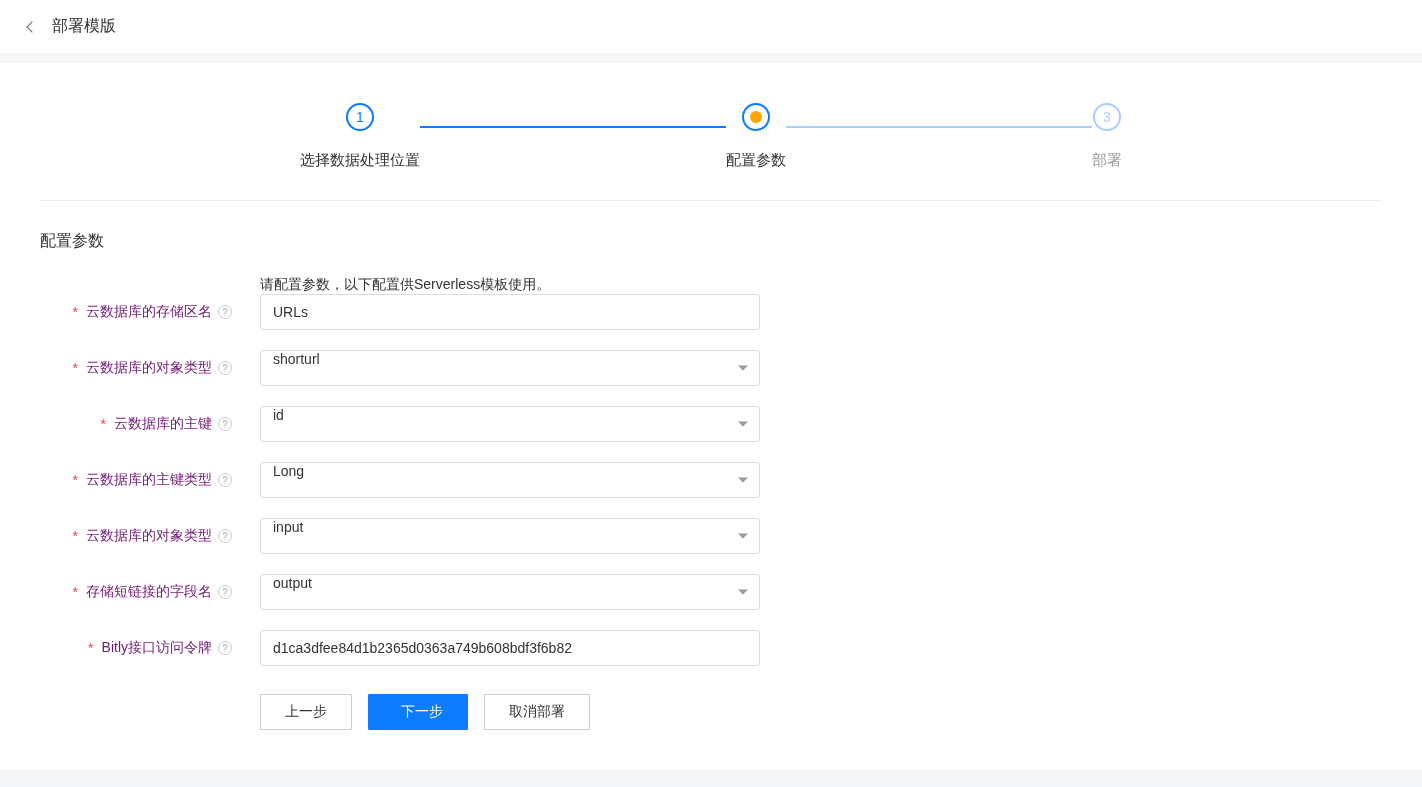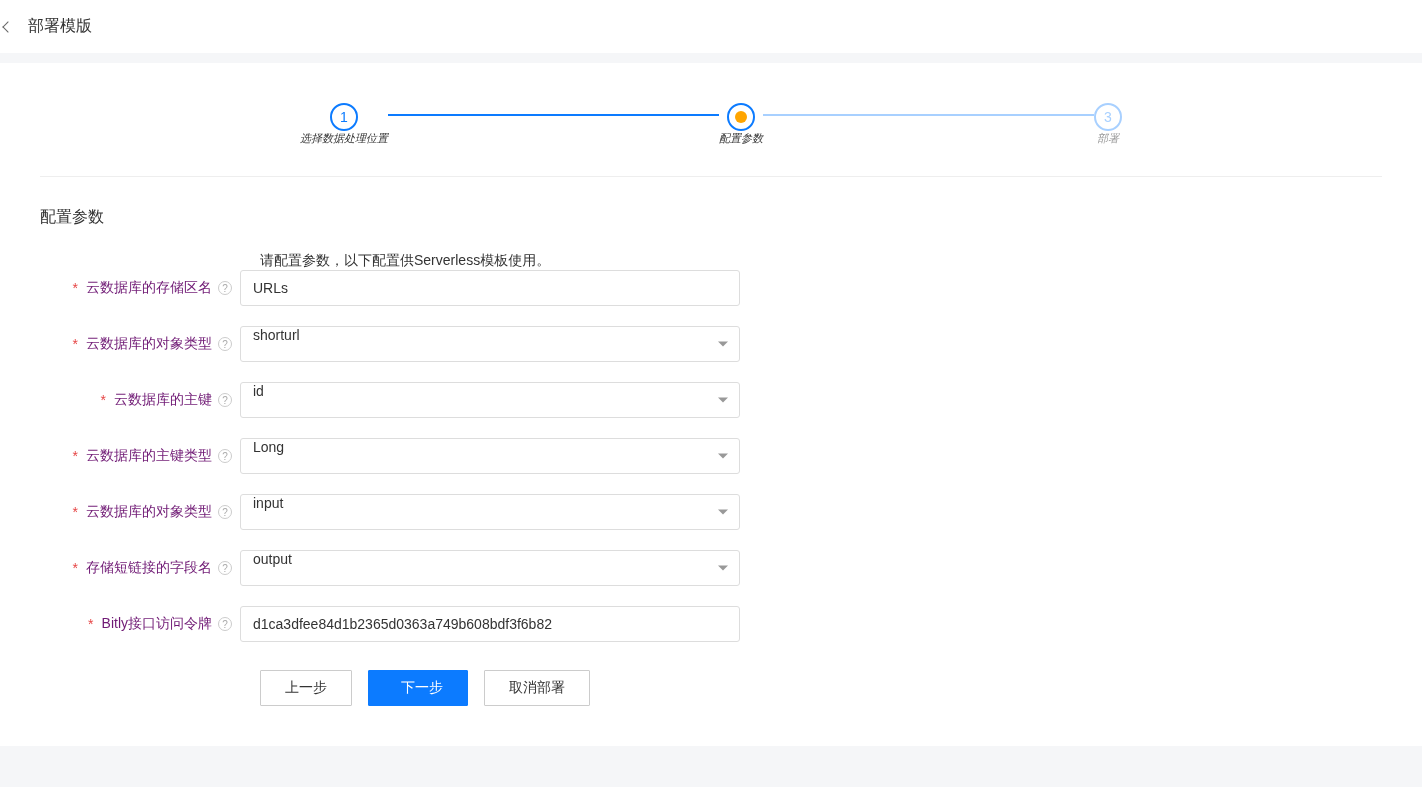--- a/index.html
+++ b/index.html
@@ -1,39 +1,39 @@
 <!DOCTYPE html>
 <html><head>
 <meta charset="utf-8">
 <style>
 * { box-sizing: border-box; margin: 0; padding: 0; }
 body { font-family: "Microsoft YaHei", "PingFang SC", sans-serif; background: #f5f6f8; color: #333; font-size: 14px; }
-.header { background: #fff; padding: 16px 4px; display: flex; align-items: center; margin-bottom: 10px; }
+.header { background: #fff; padding: 16px 28px; display: flex; align-items: center; margin-bottom: 10px; }
 .back { width: 8px; height: 8px; border-left: 1.5px solid #666; border-bottom: 1.5px solid #666; transform: rotate(45deg); margin-right: 16px; cursor: pointer; }
 .title { font-size: 16px; font-weight: 500; color: #333; }
 .card { background: #fff; padding: 30px 40px 40px 40px; }
 .steps { display: flex; align-items: center; justify-content: center; margin: 10px auto 30px auto; padding: 0 260px; }
 .step { display: flex; flex-direction: column; align-items: center; position: relative; }
 .step-circle { width: 28px; height: 28px; border-radius: 50%; border: 2px solid #0c7bff; display: flex; align-items: center; justify-content: center; font-size: 14px; color: #0c7bff; background: #fff; }
 .step-circle.active { background: #fff; }
 .step-circle.active .dot { width: 12px; height: 12px; border-radius: 50%; background: #ffa500; }
 .step-circle.future { border-color: #a8d0ff; color: #a8d0ff; }
-.step-label { margin-top: 0; font-size: 11px; color: #333; white-space: nowrap; font-style: italic; }
+.step-label { margin-top: 20px; font-size: 15px; color: #333; white-space: nowrap; }
 .step-label.future { color: #999; }
 .step-line { flex: 1; height: 2px; background: #0c7bff; margin-top: -20px; }
 .step-line.future { background: #a8d0ff; }
 .divider { height: 1px; background: #eee; margin: 20px 0 30px 0; }
 .section-title { font-size: 16px; font-weight: 500; margin-bottom: 24px; }
 .desc { margin-left: 220px; color: #333; font-size: 14px; }
 .form-row { display: flex; align-items: center; margin-bottom: 20px; }
 .form-label { width: 200px; text-align: right; padding-right: 8px; display: flex; justify-content: flex-end; align-items: center; }
 .req { color: #e64545; margin-right: 8px; }
 .label-text { color: #701a75; }
 .help { width: 14px; height: 14px; border: 1px solid #ccc; border-radius: 50%; margin-left: 6px; display: inline-flex; align-items: center; justify-content: center; font-size: 10px; color: #aaa; }
-.form-field { width: 500px; position: relative; }
+.form-field { width: 500px; margin-left: 20px; position: relative; }
 .input, .select { width: 100%; height: 36px; border: 1px solid #ddd; border-radius: 3px; padding: 0 12px; font-size: 14px; color: #333; background: #fff; outline: none; font-family: inherit; }
 .select { cursor: pointer; padding-right: 20px; }
 .chevron { position: absolute; right: 12px; top: 50%; transform: translateY(-50%); width: 0; height: 0; border-left: 5px solid transparent; border-right: 5px solid transparent; border-top: 5px solid #999; pointer-events: none; }
 .buttons { margin-left: 220px; margin-top: 28px; display: flex; gap: 16px; }
 .btn { height: 36px; padding: 0 24px; border-radius: 1px; font-size: 14px; cursor: pointer; border: 1px solid #ccc; background: #fff; color: #333; font-family: inherit; }
 .btn-primary { background: #0c7bff; border-color: #0c7bff; color: #fff; padding-left: 32px; }
 </style>
 </head>
 <body>
 

